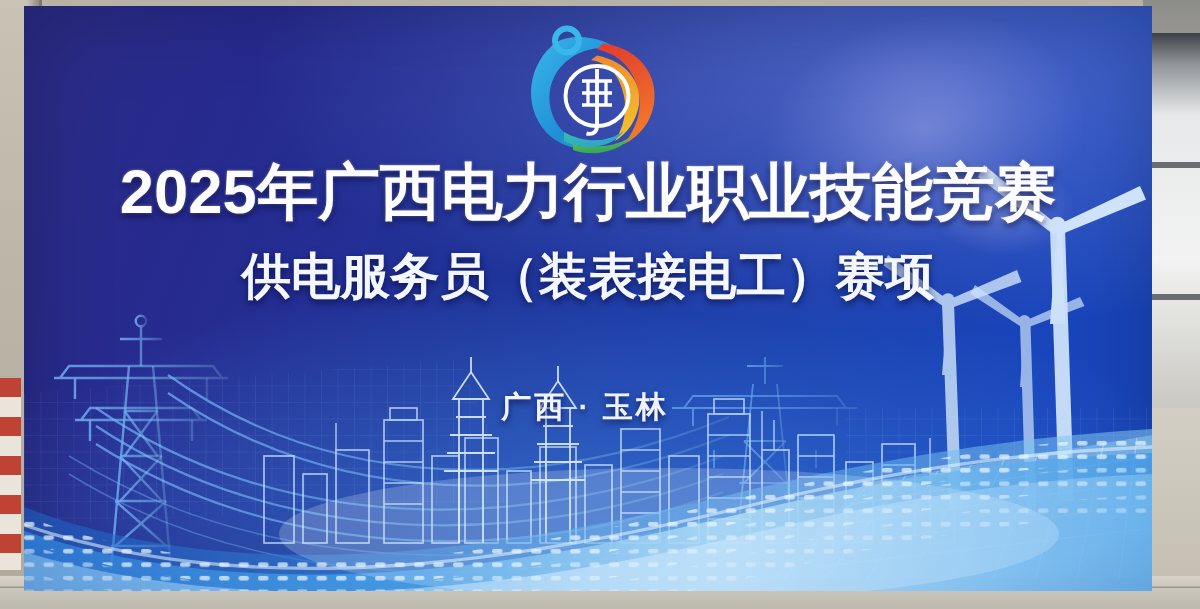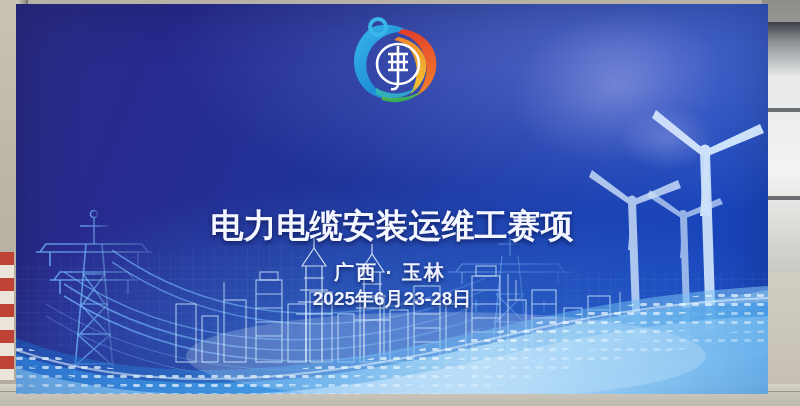--- a/index.html
+++ b/index.html
@@ -361,18 +361,18 @@
         <path d="M38 76 C 52 84, 68 83, 78 75 C 70 87, 52 89, 38 82 Z" fill="url(#arcT)"></path>
 
         <g>
           <ellipse cx="60" cy="52" rx="21" ry="20" fill="none" stroke="#ffffff" stroke-width="2.6"></ellipse>
           <path d="M50 42 H70 M50 50 H70 M50 58 H70" stroke="#ffffff" stroke-width="2.4" fill="none"></path>
           <path d="M60 34 V72 C 60 76, 57 78, 53 77" stroke="#ffffff" stroke-width="2.6" fill="none"></path>
           <path d="M54 42 V58 M66 42 V58" stroke="#ffffff" stroke-width="2.2" fill="none"></path>
         </g>
       </svg>
 
-      <div class="sub2">电力电缆安装运维工赛项</div>
+      <div class="title">2025年广西电力行业职业技能竞赛</div>
+      <div class="sub1">供电服务员（装表接电工）赛项</div>
       <div class="place">广西 · 玉林</div>
-      <div class="date">2025年6月23-28日</div>
     </div>
   </div>
 </div>
 
 </body></html>

